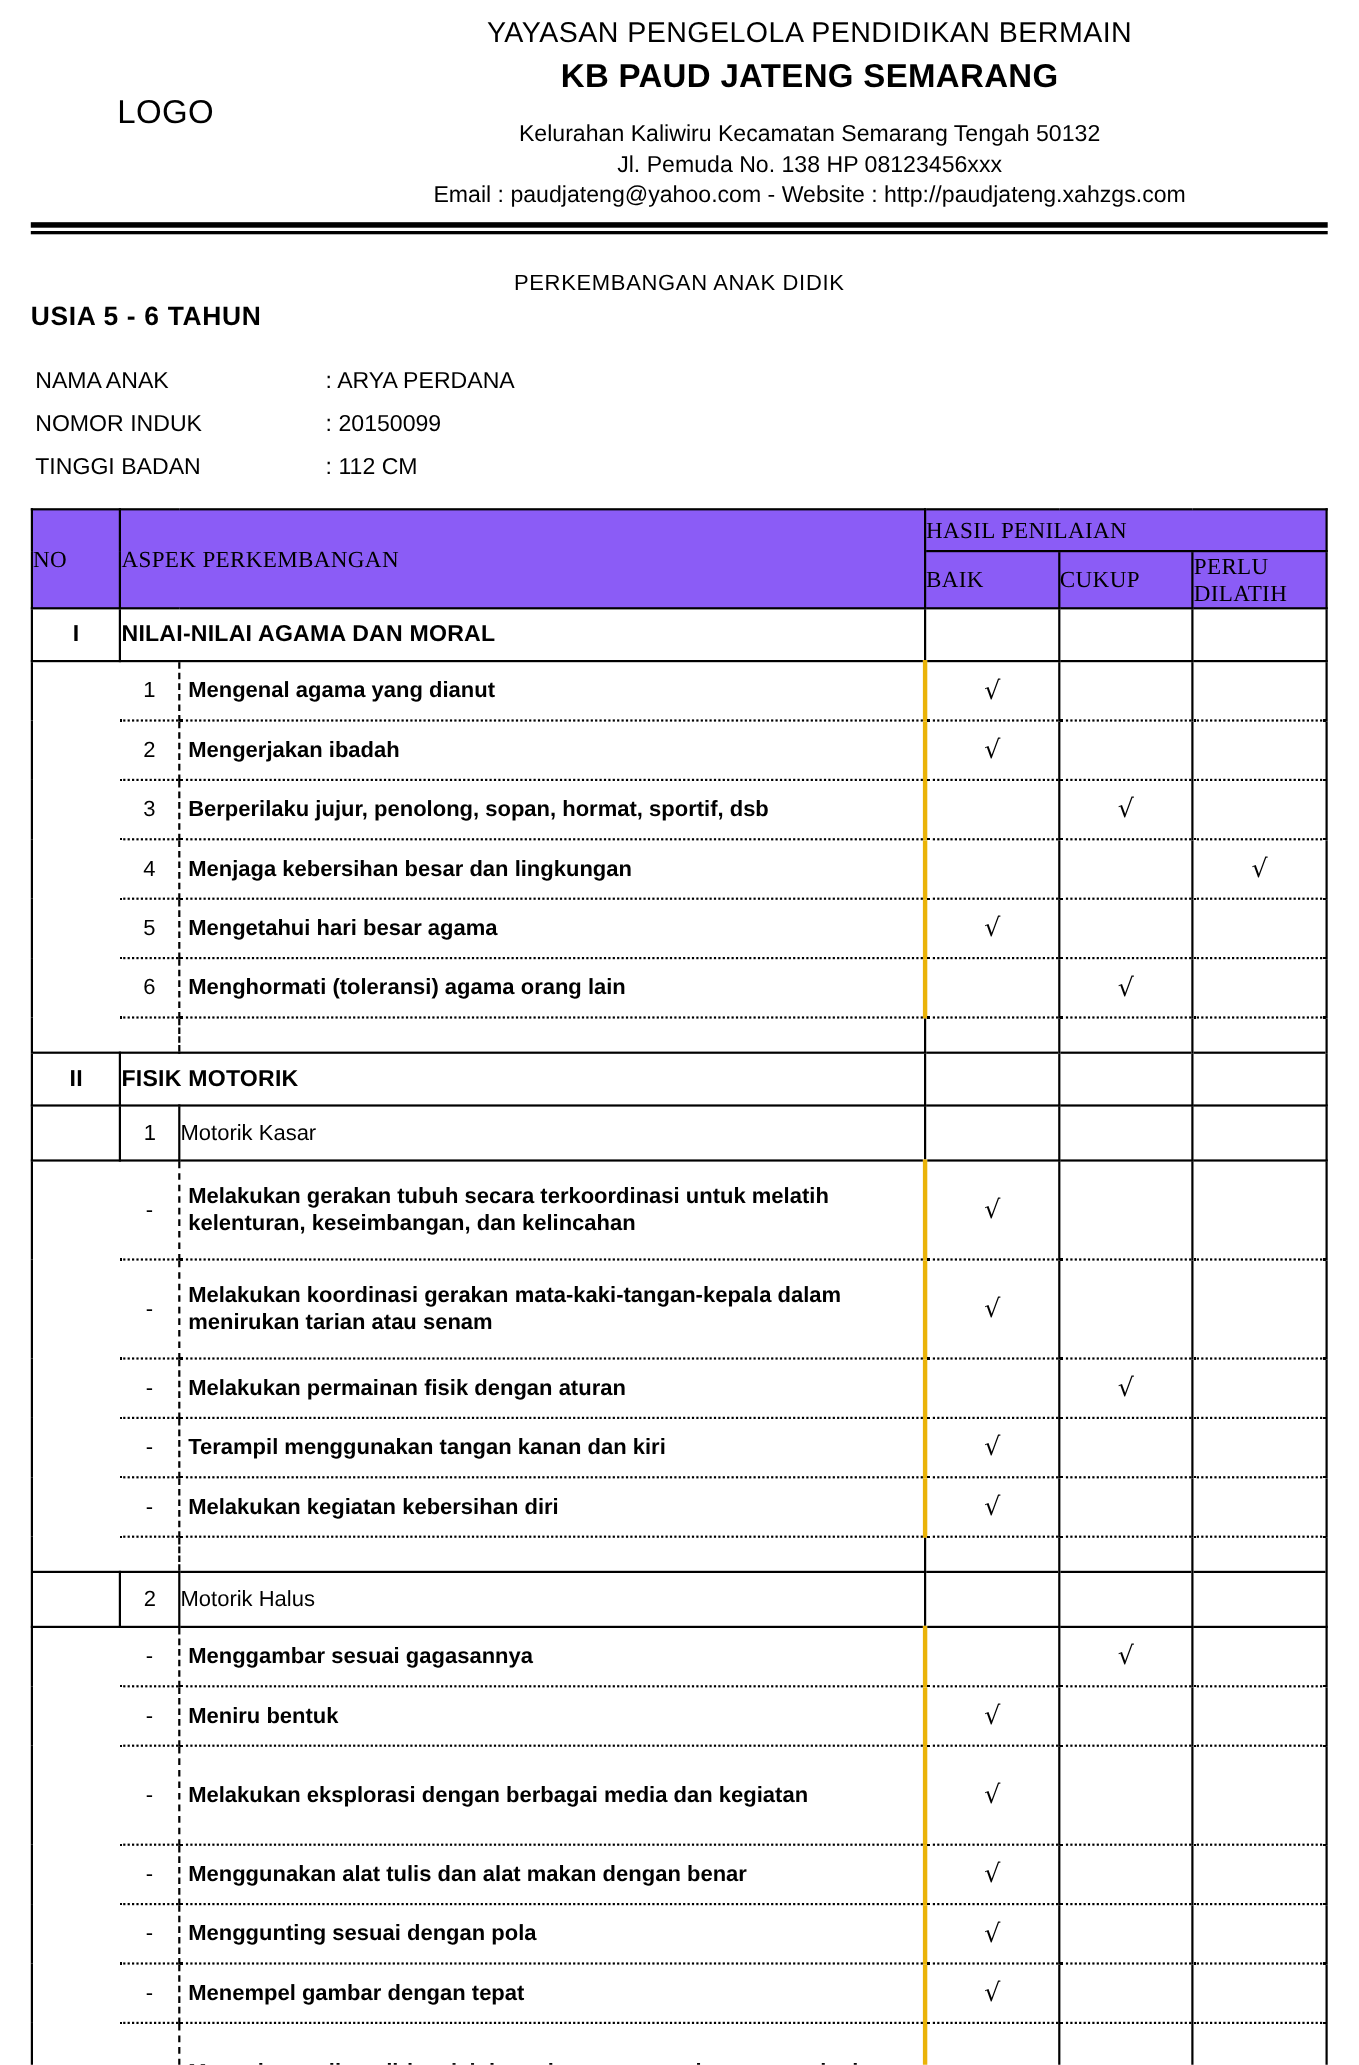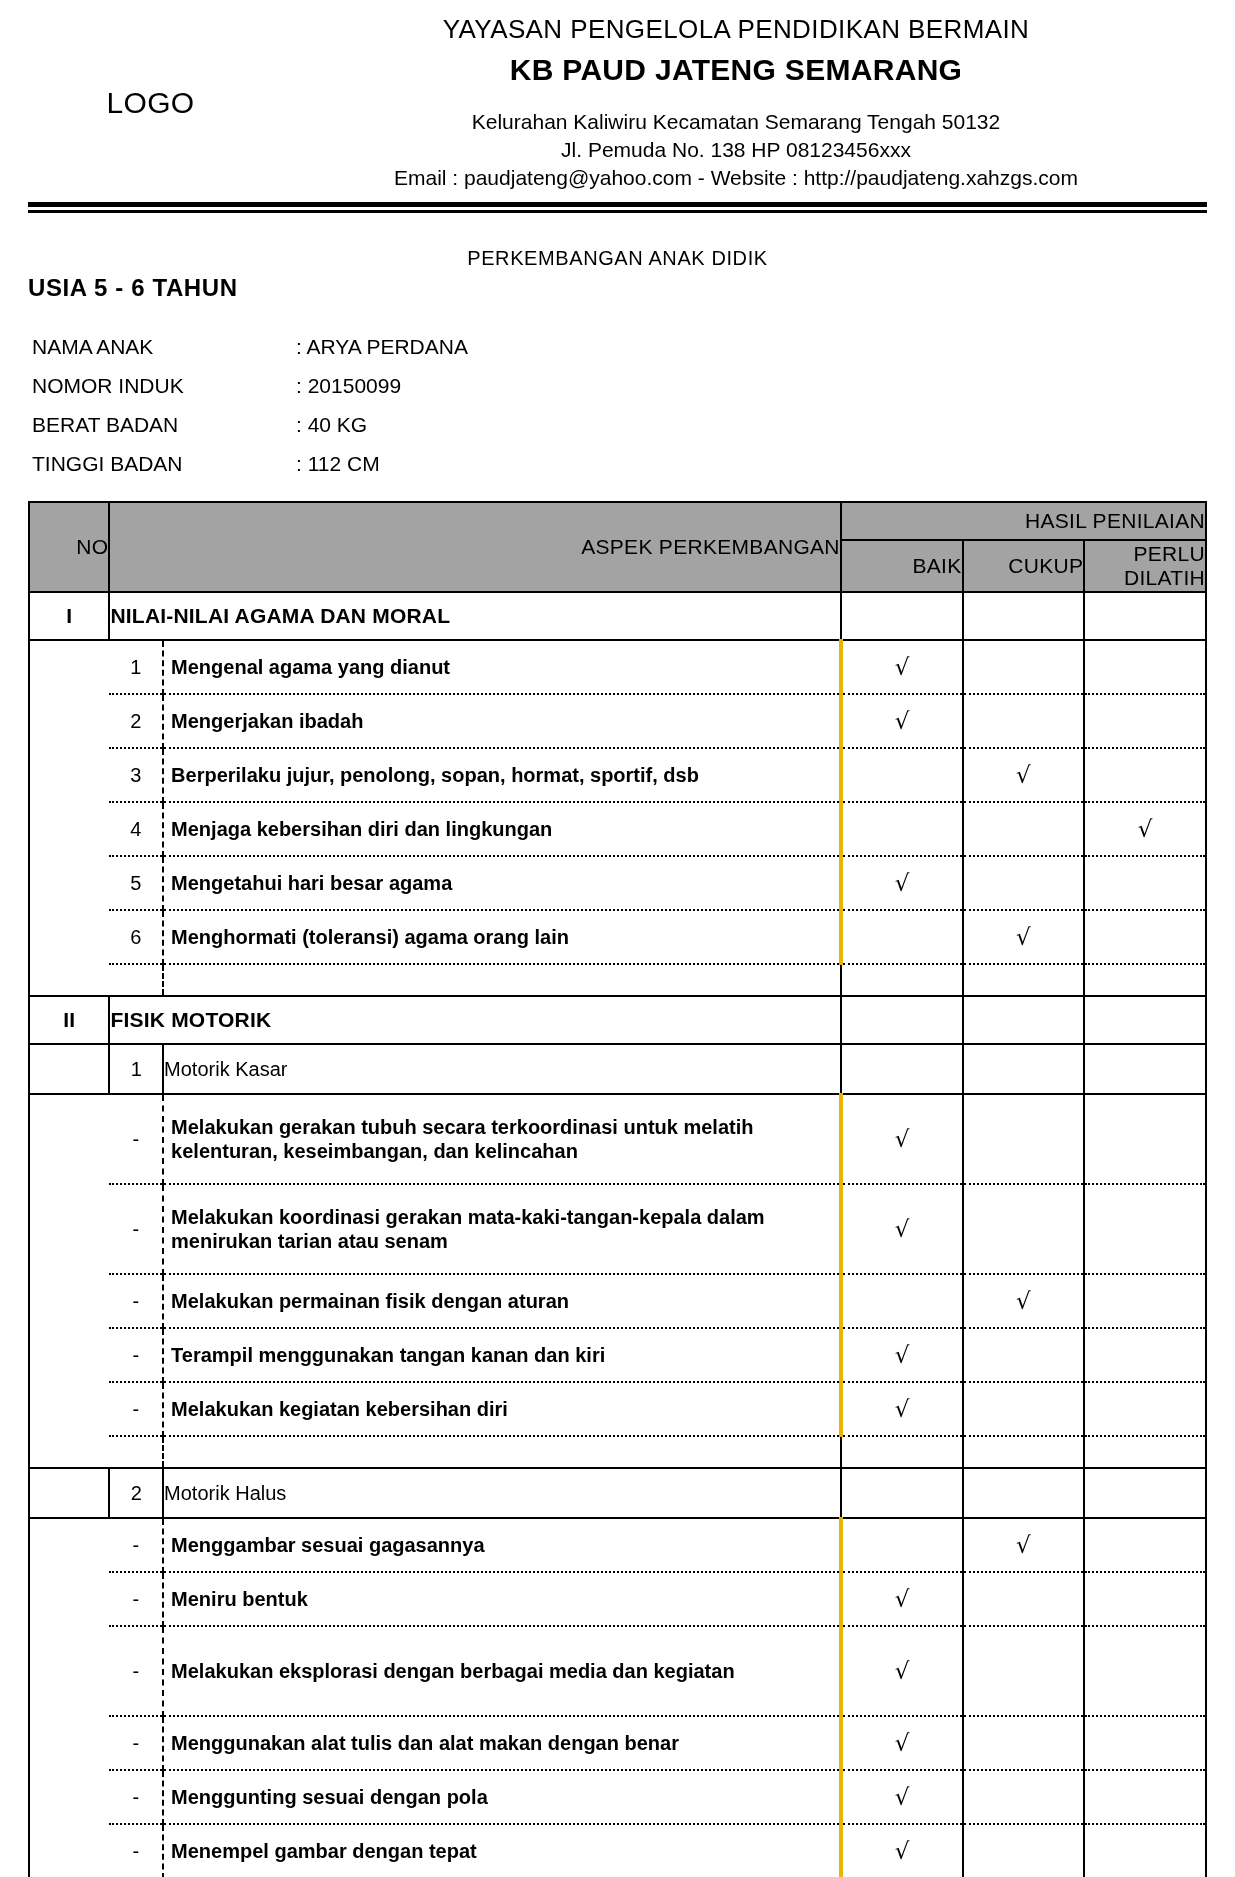--- a/index.html
+++ b/index.html
@@ -116,24 +116,25 @@
   }
 
   col.c-no    { width: 78px;  }
   col.c-sub   { width: 52px;  }
   col.c-asp   { width: 657px; }
   col.c-baik  { width: 118px; }
   col.c-cukup { width: 118px; }
   col.c-perlu { width: 118px; }
 
   thead th {
-    background: #a3a3a3;
-    text-align: right;
+    background: #8b5cf6;
+    text-align: left;
     font-weight: normal;
     letter-spacing: 0.3px;
+    font-family: Liberation Serif, serif;
   }
   th.h-no, th.h-aspect { height: 86px; font-size: 21px; }
   th.h-hasil { height: 36px; font-size: 21px; }
   th.h-sub   { height: 50px; font-size: 21px; line-height: 1.15; }
 
   
   tr.section td {
     height: 46px;
     font-weight: bold;
     font-size: 21px;
@@ -227,24 +228,20 @@
   <div class="doc-subtitle">USIA 5 - 6 TAHUN</div>
 
   <div class="info">
     <div class="info-row">
       <div class="info-label">NAMA ANAK</div>
       <div class="info-value">: ARYA PERDANA</div>
     </div>
     <div class="info-row">
       <div class="info-label">NOMOR INDUK</div>
       <div class="info-value">: 20150099</div>
-    </div>
-    <div class="info-row">
-      <div class="info-label">BERAT BADAN</div>
-      <div class="info-value">: 40 KG</div>
     </div>
     <div class="info-row">
       <div class="info-label">TINGGI BADAN</div>
       <div class="info-value">: 112 CM</div>
     </div>
   </div>
 
   <table class="assess">
     <colgroup>
       <col class="c-no">
@@ -294,21 +291,21 @@
           <td class="it-blankno"></td>
           <td class="it-num">3</td>
           <td class="it-text">Berperilaku jujur, penolong, sopan, hormat, sportif, dsb</td>
           <td class="mark"></td>
           <td class="mark"><span class="mark-glyph">√</span></td>
           <td class="mark"></td>
         </tr>
         <tr class="item h1">
           <td class="it-blankno"></td>
           <td class="it-num">4</td>
-          <td class="it-text">Menjaga kebersihan diri dan lingkungan</td>
+          <td class="it-text">Menjaga kebersihan besar dan lingkungan</td>
           <td class="mark"></td>
           <td class="mark"></td>
           <td class="mark"><span class="mark-glyph">√</span></td>
         </tr>
         <tr class="item h1">
           <td class="it-blankno"></td>
           <td class="it-num">5</td>
           <td class="it-text">Mengetahui hari besar agama</td>
           <td class="mark"><span class="mark-glyph">√</span></td>
           <td class="mark"></td>

